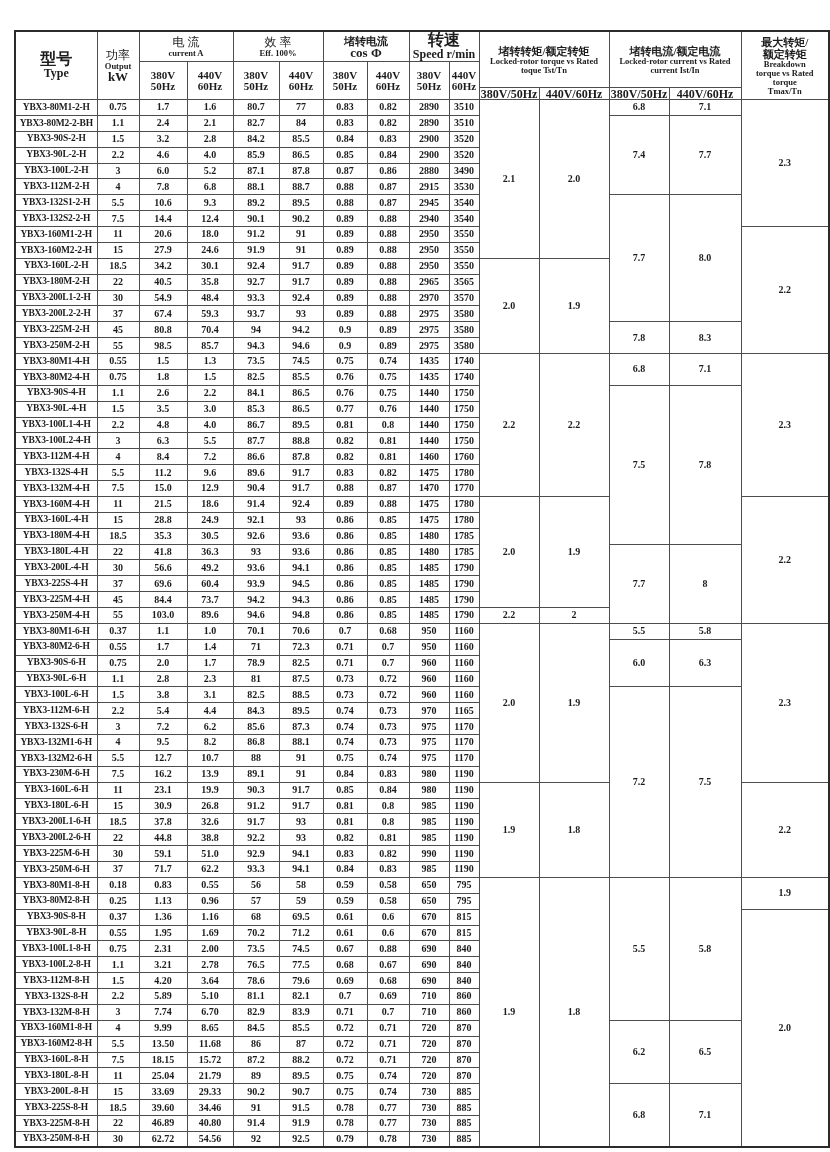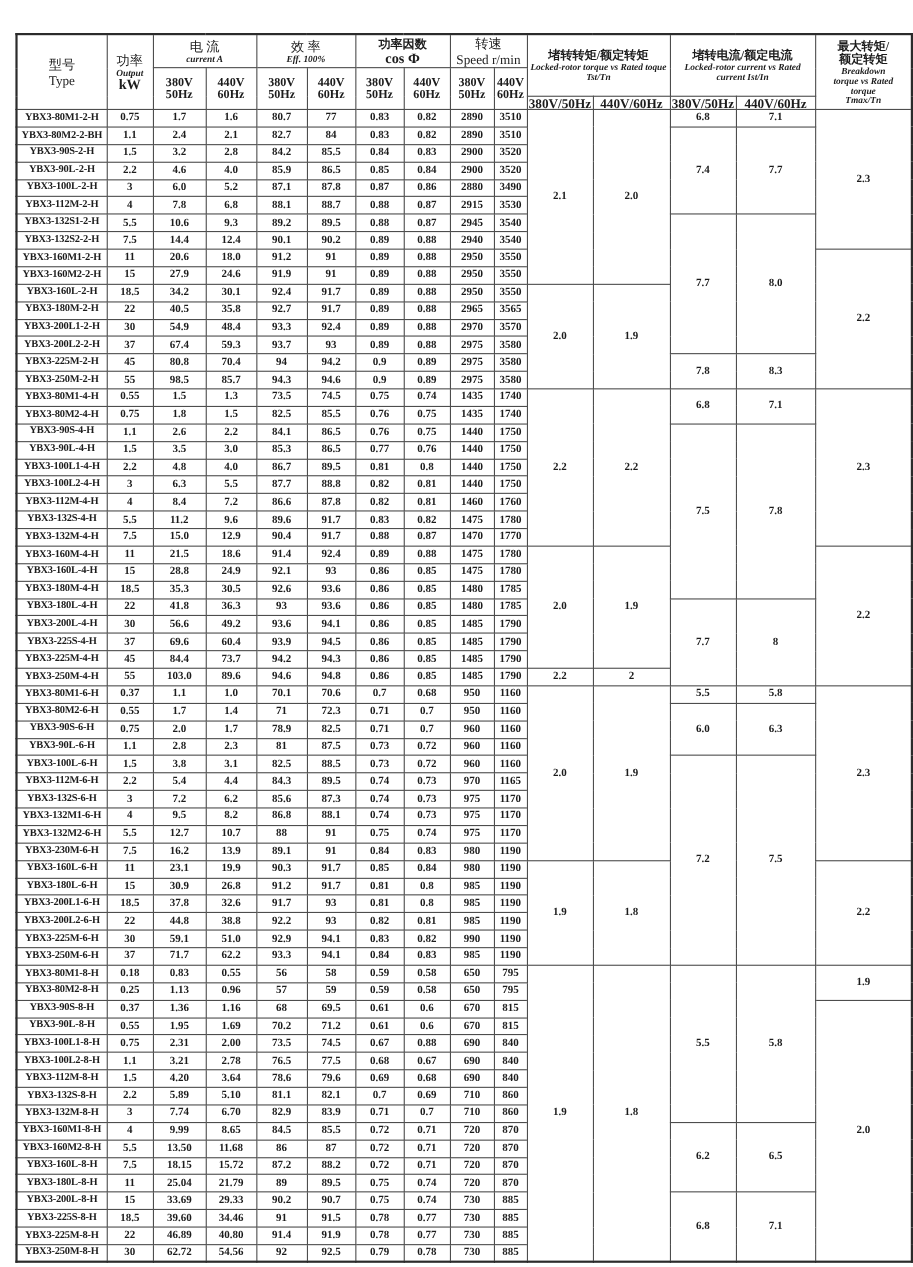--- a/index.html
+++ b/index.html
@@ -5,26 +5,26 @@
   html,body { margin:0; padding:0; background:#ffffff; }
   body { width:830px; height:1152px; font-family:"Liberation Serif","DejaVu Serif",serif; color:#1c1c1c; }
   .sheet { padding:30px 0 0 14px; }
   table { border-collapse:collapse; table-layout:fixed; width:814px; }
   th, td { border:1px solid #4d4d4d; padding:0; text-align:center; vertical-align:middle; overflow:hidden; }
   table { border:2px solid #2b2b2b; }
   thead th { font-weight:bold; background:#fff; }
   tr.h1 { height:30px; }
   tr.h2 { height:26px; }
   tr.h3 { height:12px; }
-  .zh-lg { display:block; font-size:12px; line-height:16px; font-weight:normal; }
+  .zh-lg { display:block; font-size:16px; line-height:16px; font-weight:bold; }
   .zh    { display:block; font-size:12px; line-height:13px; font-weight:normal; }
   .zh-sm { display:block; font-size:11px; line-height:12px; font-weight:bold; }
-  .en-lg { display:block; font-size:12px; line-height:13px; font-weight:normal; }
+  .en-lg { display:block; font-size:12px; line-height:13px; font-weight:bold; }
   .en    { display:block; font-size:13px; line-height:11px; font-weight:bold; }
-  .en-sm { display:block; font-size:8.5px; line-height:9px; font-weight:bold;font-style:italic; }
+  .en-sm { display:block; font-size:8.5px; line-height:9px; font-weight:bold; }
   .vhz   { display:block; font-size:11px; line-height:11px; font-weight:bold; }
   .subhz { font-size:12px; line-height:10px; font-weight:bold; }
   tbody tr { height:15.88px; }
   tbody td { font-size:10px; font-weight:bold; line-height:1; white-space:nowrap; }
   tbody td.type-col { font-size:9.5px; letter-spacing:-0.2px; }
 </style>
 </head>
 <body>
 
 <div class="sheet">
@@ -59,21 +59,21 @@
         </th>
         <th colspan="2">
           <span class="zh">电 流</span>
           <span class="en-sm">current  A</span>
         </th>
         <th colspan="2">
           <span class="zh">效 率</span>
           <span class="en-sm">Eff. 100%</span>
         </th>
         <th colspan="2">
-          <span class="zh-sm">功率因数</span>
+          <span class="zh-sm">堵转电流</span>
           <span class="en">cos Φ</span>
         </th>
         <th colspan="2">
           <span class="zh-lg">转速</span>
           <span class="en-lg">Speed r/min</span>
         </th>
         <th colspan="2" rowspan="2">
           <span class="zh-sm">堵转转矩/额定转矩</span>
           <span class="en-sm">Locked-rotor torque vs Rated toque  Tst/Tn</span>
         </th>

